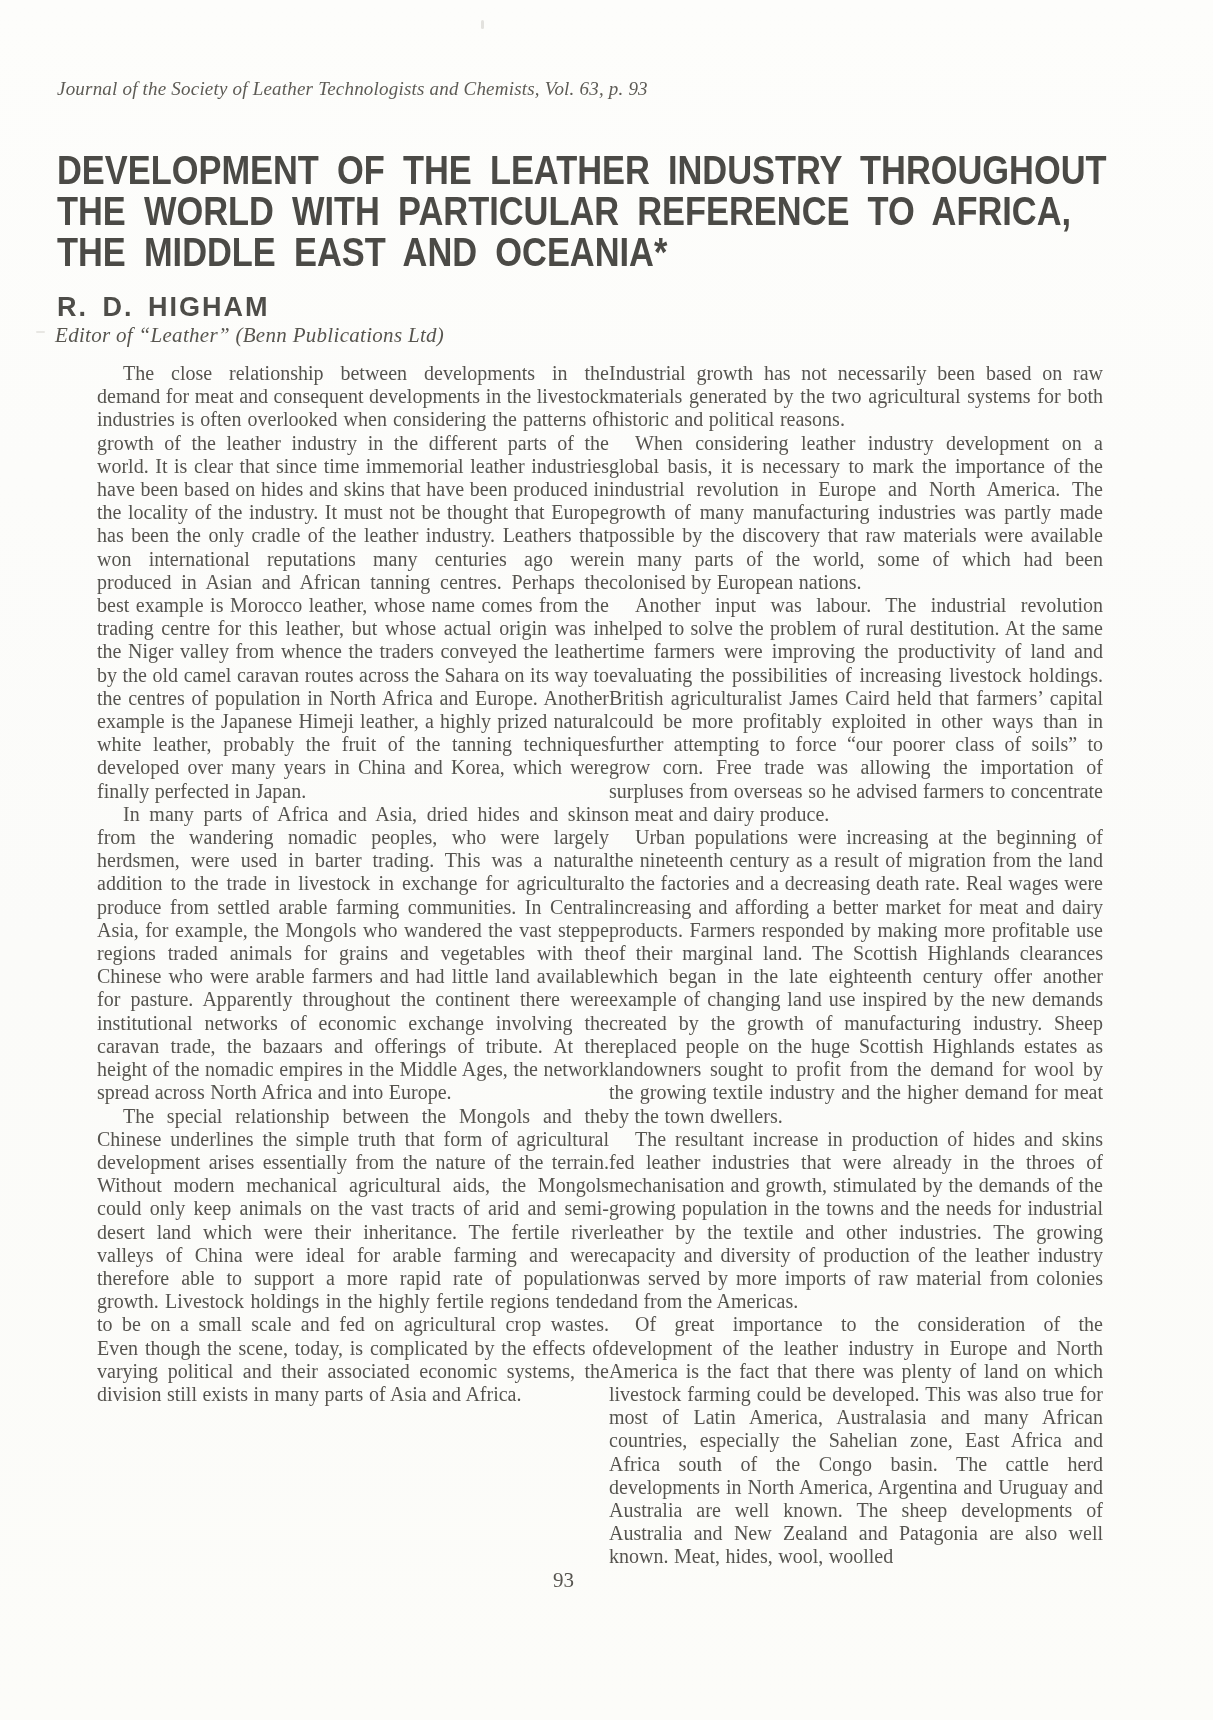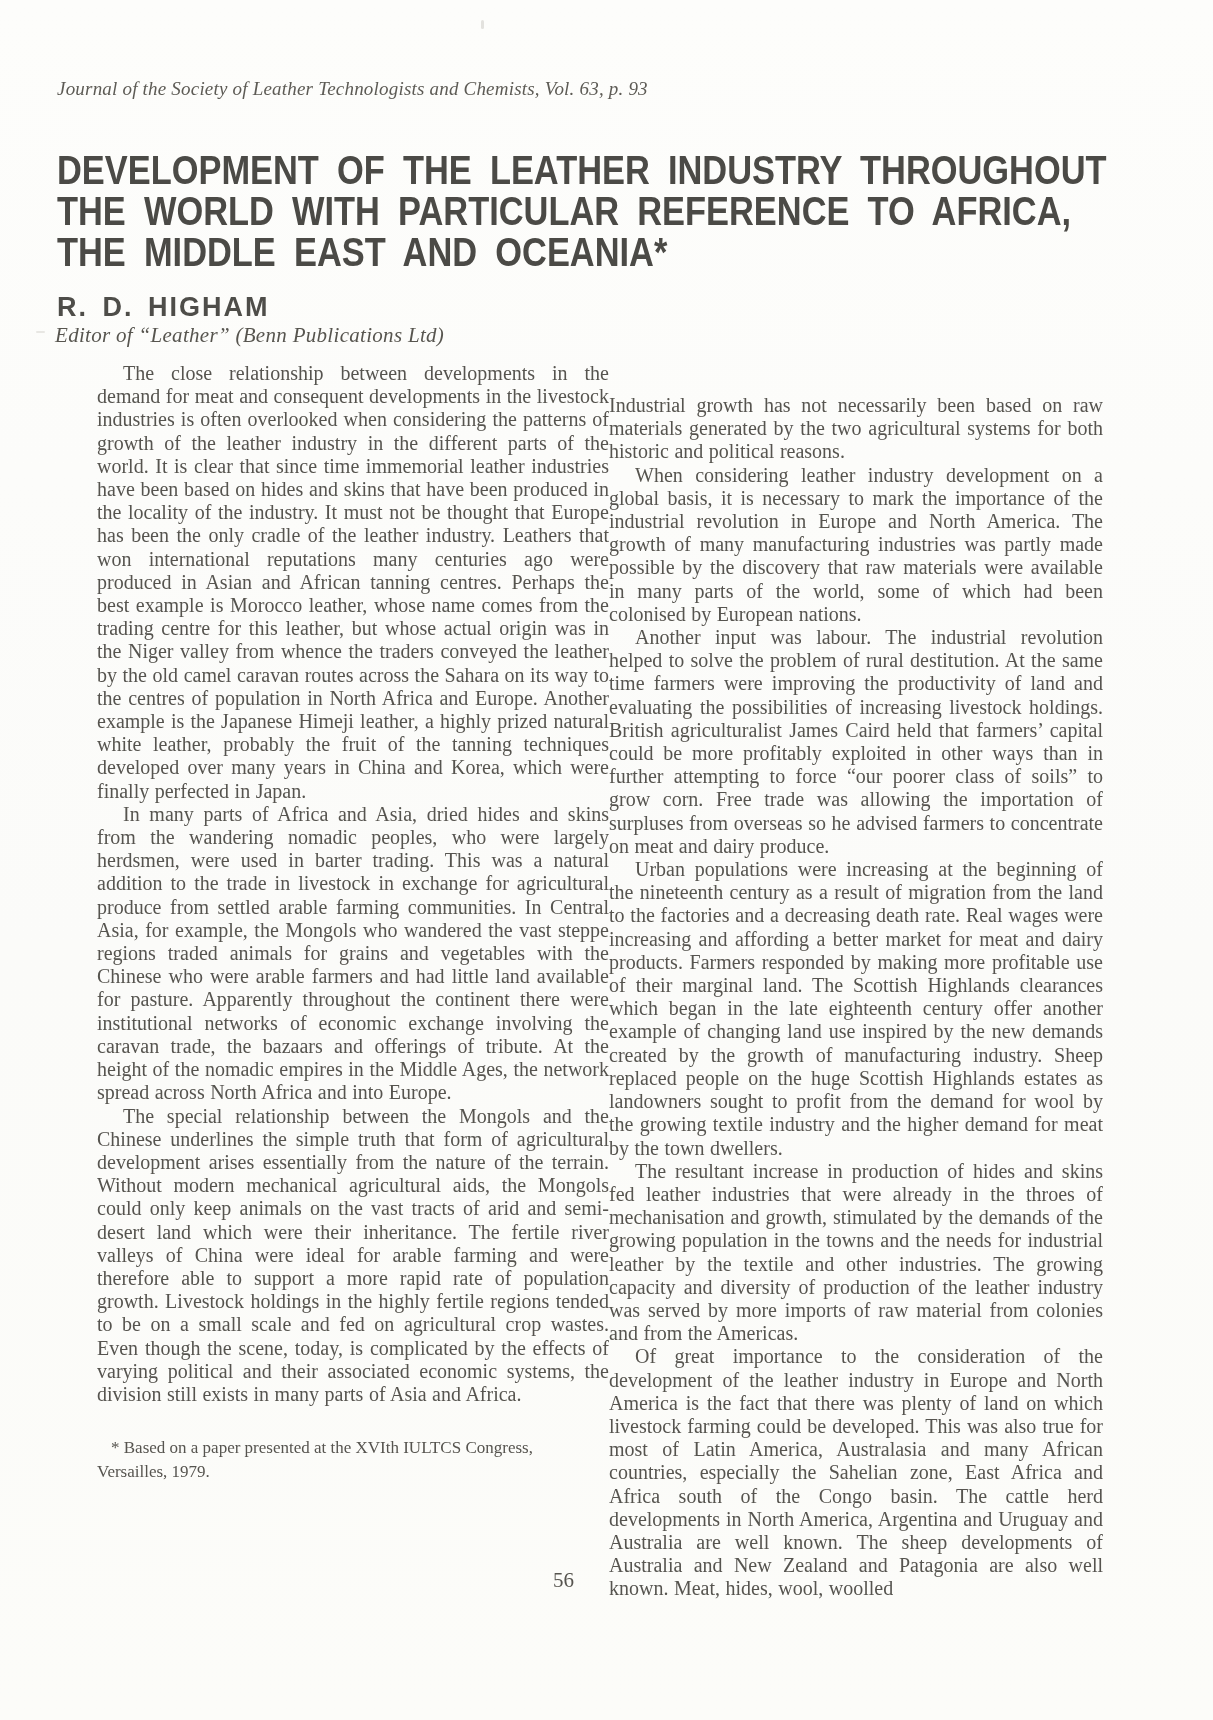--- a/index.html
+++ b/index.html
@@ -66,21 +66,21 @@
   .columns {
     position: absolute;
     left: 57px;
     top: 362px;
     width: 1046px;
     display: flex;
     justify-content: flex-end;
   }
   .col { color: #56544f; }
   .col-left  { width: 512px; }
-  .col-right { width: 494px; margin-top: 32px; }
+  .col-right { width: 494px; }
   .col p {
     margin: 0;
     font-size: 20px;
     line-height: 23.2px;
     text-align: justify;
     text-indent: 26px;
     word-spacing: 0.5px;
   }
   .col p.no-indent { text-indent: 0; }
   .footnote {
@@ -137,29 +137,28 @@
   <div class="author">R. D. HIGHAM</div>
 
   <div class="affiliation">Editor of “Leather” (Benn Publications Ltd)</div>
 
   <div class="columns">
 
     <div class="col col-left">
       <p>The close relationship between developments in the demand for meat and consequent developments in the livestock industries is often overlooked when considering the patterns of growth of the leather industry in the different parts of the world. It is clear that since time immemorial leather industries have been based on hides and skins that have been produced in the locality of the industry. It must not be thought that Europe has been the only cradle of the leather industry. Leathers that won international reputations many centuries ago were produced in Asian and African tanning centres. Perhaps the best example is Morocco leather, whose name comes from the trading centre for this leather, but whose actual origin was in the Niger valley from whence the traders conveyed the leather by the old camel caravan routes across the Sahara on its way to the centres of population in North Africa and Europe. Another example is the Japanese Himeji leather, a highly prized natural white leather, probably the fruit of the tanning techniques developed over many years in China and Korea, which were finally perfected in Japan.</p>
       <p>In many parts of Africa and Asia, dried hides and skins from the wandering nomadic peoples, who were largely herdsmen, were used in barter trading. This was a natural addition to the trade in livestock in exchange for agricultural produce from settled arable farming communities. In Central Asia, for example, the Mongols who wandered the vast steppe regions traded animals for grains and vegetables with the Chinese who were arable farmers and had little land available for pasture. Apparently throughout the continent there were institutional networks of economic exchange involving the caravan trade, the bazaars and offerings of tribute. At the height of the nomadic empires in the Middle Ages, the network spread across North Africa and into Europe.</p>
       <p>The special relationship between the Mongols and the Chinese underlines the simple truth that form of agricultural development arises essentially from the nature of the terrain. Without modern mechanical agricultural aids, the Mongols could only keep animals on the vast tracts of arid and semi-desert land which were their inheritance. The fertile river valleys of China were ideal for arable farming and were therefore able to support a more rapid rate of population growth. Livestock holdings in the highly fertile regions tended to be on a small scale and fed on agricultural crop wastes. Even though the scene, today, is complicated by the effects of varying political and their associated economic systems, the division still exists in many parts of Asia and Africa.</p>
-      <div class="footnote">* Based on a paper presented at the XVIth IULTCS Congress, Versailles, 1979.</div>
     </div>
 
     <div class="col col-right">
       <p class="no-indent">Industrial growth has not necessarily been based on raw materials generated by the two agricultural systems for both historic and political reasons.</p>
       <p>When considering leather industry development on a global basis, it is necessary to mark the importance of the industrial revolution in Europe and North America. The growth of many manufacturing industries was partly made possible by the discovery that raw materials were available in many parts of the world, some of which had been colonised by European nations.</p>
       <p>Another input was labour. The industrial revolution helped to solve the problem of rural destitution. At the same time farmers were improving the productivity of land and evaluating the possibilities of increasing livestock holdings. British agriculturalist James Caird held that farmers’ capital could be more profitably exploited in other ways than in further attempting to force “our poorer class of soils” to grow corn. Free trade was allowing the importation of surpluses from overseas so he advised farmers to concentrate on meat and dairy produce.</p>
       <p>Urban populations were increasing at the beginning of the nineteenth century as a result of migration from the land to the factories and a decreasing death rate. Real wages were increasing and affording a better market for meat and dairy products. Farmers responded by making more profitable use of their marginal land. The Scottish Highlands clearances which began in the late eighteenth century offer another example of changing land use inspired by the new demands created by the growth of manufacturing industry. Sheep replaced people on the huge Scottish Highlands estates as landowners sought to profit from the demand for wool by the growing textile industry and the higher demand for meat by the town dwellers.</p>
       <p>The resultant increase in production of hides and skins fed leather industries that were already in the throes of mechanisation and growth, stimulated by the demands of the growing population in the towns and the needs for industrial leather by the textile and other industries. The growing capacity and diversity of production of the leather industry was served by more imports of raw material from colonies and from the Americas.</p>
       <p>Of great importance to the consideration of the development of the leather industry in Europe and North America is the fact that there was plenty of land on which livestock farming could be developed. This was also true for most of Latin America, Australasia and many African countries, especially the Sahelian zone, East Africa and Africa south of the Congo basin. The cattle herd developments in North America, Argentina and Uruguay and Australia are well known. The sheep developments of Australia and New Zealand and Patagonia are also well known. Meat, hides, wool, woolled</p>
     </div>
 
   </div>
 
-  <div class="page-number">56</div>
+  <div class="page-number">93</div>
 
 </div>
 
 </body></html>

